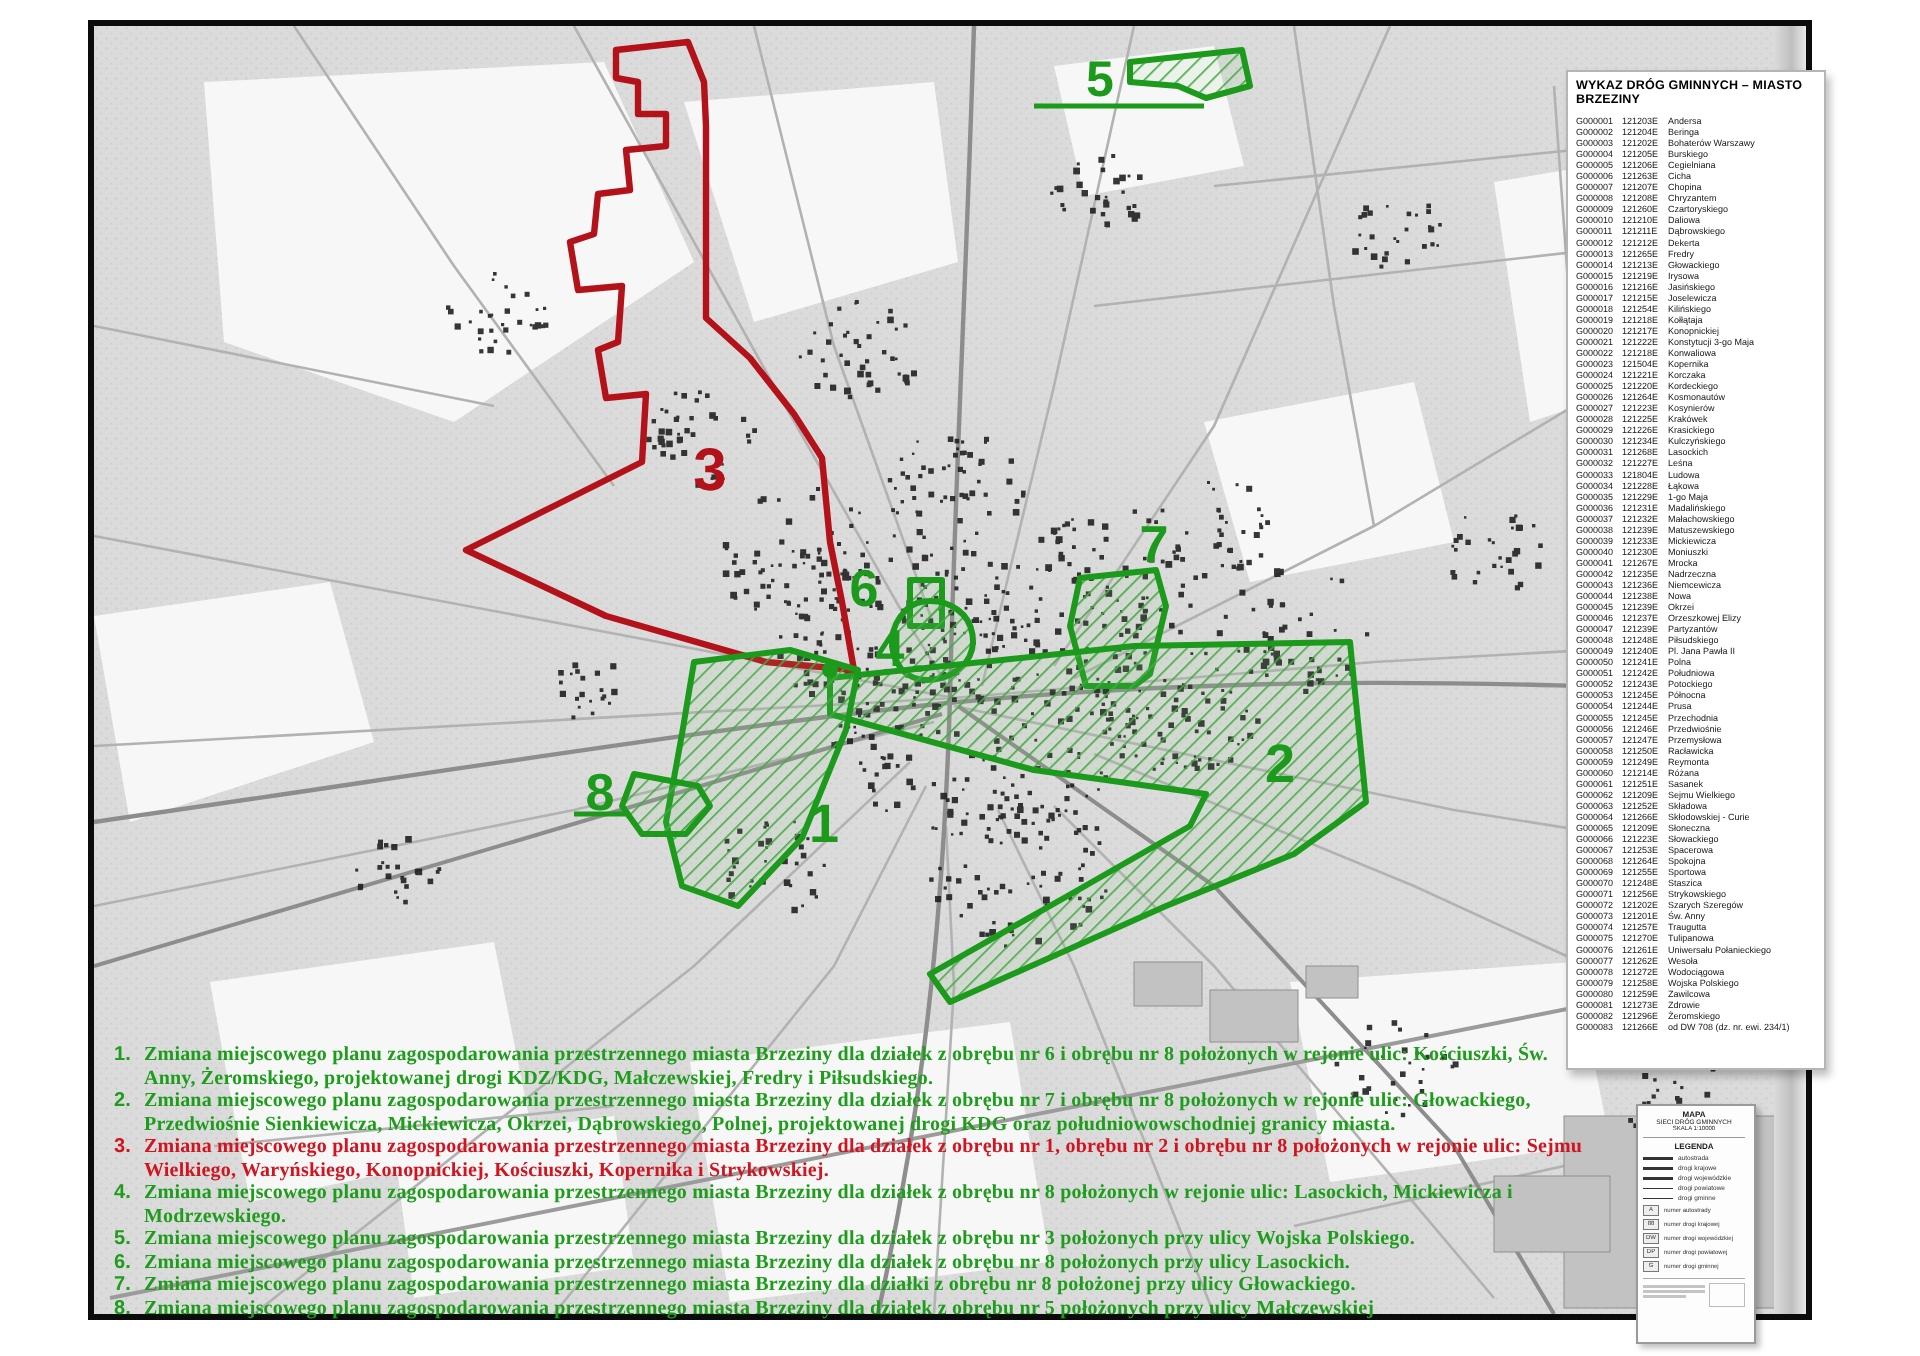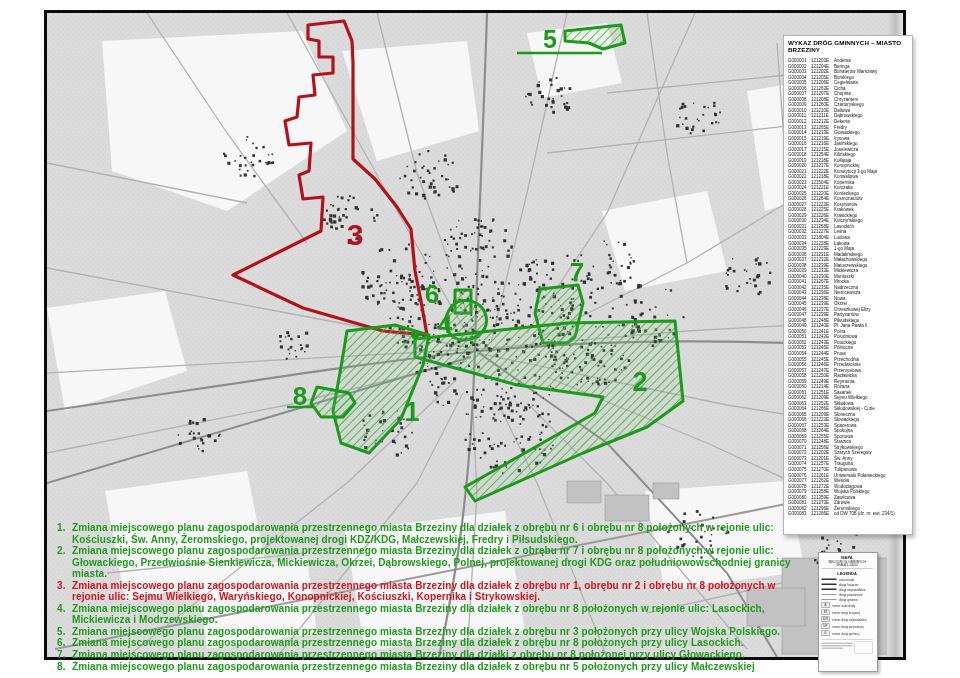--- a/index.html
+++ b/index.html
@@ -41,21 +41,21 @@
   .legend-footer{margin-top:6px;border-top:1px solid #aaa;padding-top:4px;display:flex;gap:4px;}
   .lf-bar{height:3px;background:#c4c4c4;margin:2px 0;}
   .lf-left{flex:1;}
   .lf-right{width:34px;border:1px solid #bbb;height:22px;}
 
   
   .notes{position:absolute;left:57px;top:522px;width:740px;z-index:4;}
   .note-item{display:flex;font-size:10px;font-weight:bold;line-height:11.55px;
        letter-spacing:.1px;}
   .note-item .n{width:15px;flex:none;}
-  .note-item .t{flex:1;}
+  .note-item .t{flex:1;font-family:Liberation Serif, serif;}
 </style>
 </head>
 <body>
 
 <div class="map-frame">
 <svg width="856" height="644" viewBox="0 0 856 644" xmlns="http://www.w3.org/2000/svg">
   <defs>
     <pattern id="dots" width="5" height="5" patternUnits="userSpaceOnUse">
       <rect width="5" height="5" fill="#dbdbdb"></rect>
       <circle cx="1.2" cy="1.2" r=".55" fill="#cbcbcb"></circle>

